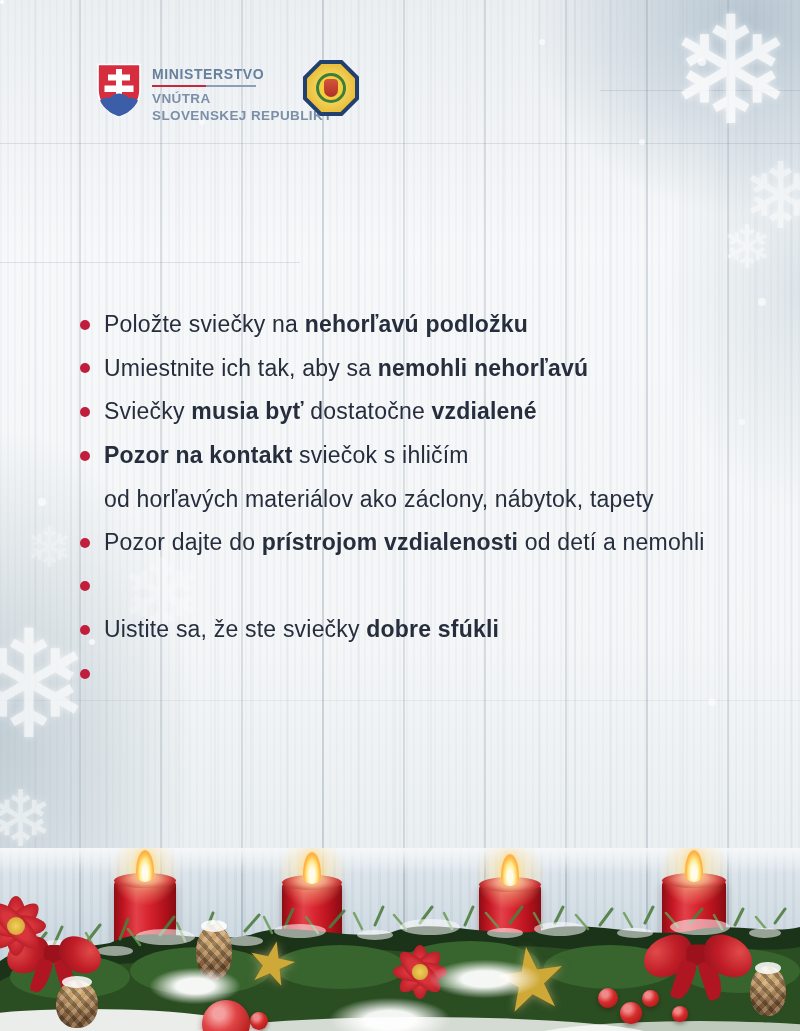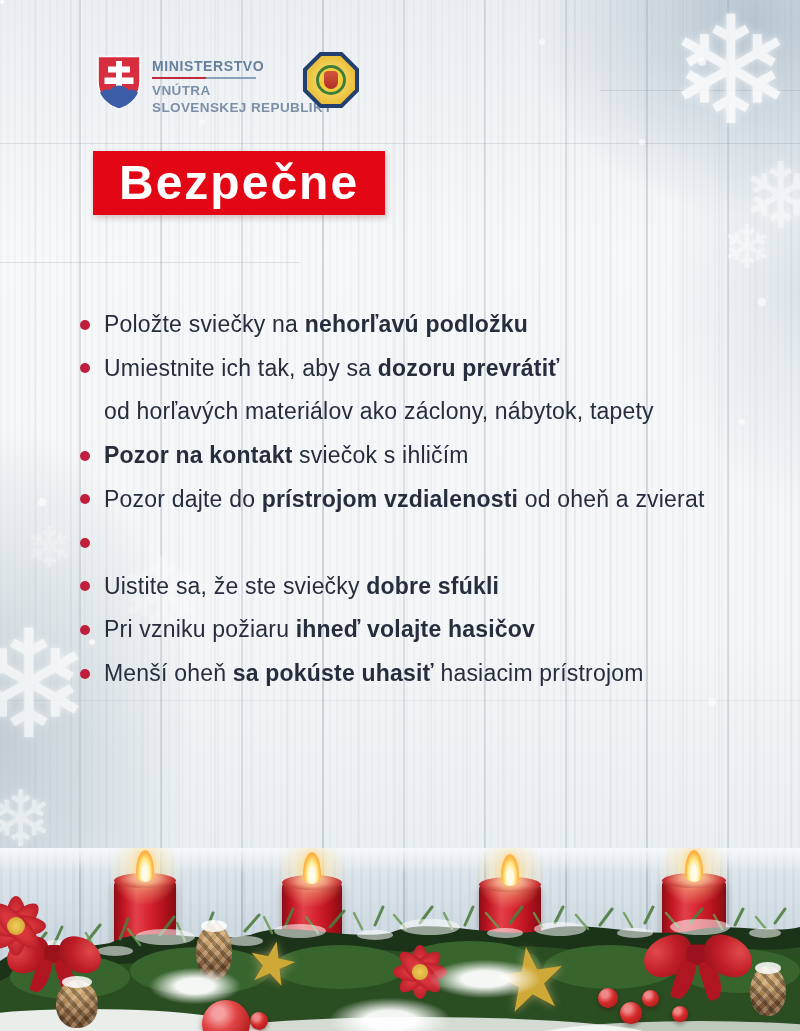--- a/index.html
+++ b/index.html
@@ -31,21 +31,21 @@
   .sf5{left:120px;top:545px;font-size:100px;opacity:.3;}
   .sf6{left:-12px;top:780px;font-size:78px;opacity:.55;}
   .sf7{left:26px;top:520px;font-size:56px;opacity:.35;}
   .specks{position:absolute;left:0;top:0;width:4px;height:4px;border-radius:50%;background:rgba(255,255,255,.9);
     box-shadow:700px 60px 0 2px rgba(255,255,255,.7), 640px 140px 0 1px rgba(255,255,255,.6),
       760px 300px 0 2px rgba(255,255,255,.6), 40px 500px 0 2px rgba(255,255,255,.6),
       90px 640px 0 1px rgba(255,255,255,.7), 30px 860px 0 2px rgba(255,255,255,.8),
       740px 420px 0 1px rgba(255,255,255,.5), 710px 700px 0 2px rgba(255,255,255,.5),
       200px 120px 0 1px rgba(255,255,255,.5), 540px 40px 0 1px rgba(255,255,255,.6);}
   
-  .header{position:absolute;left:0;top:0;width:800px;height:130px;}
+  .header{position:absolute;left:0;top:8px;width:800px;height:130px;}
   .coat{position:absolute;left:96px;top:54px;}
   .ministry{position:absolute;left:152px;top:58px;color:#72869f;}
   .ministry .l1{font-size:14px;font-weight:bold;letter-spacing:.6px;color:#67809d;}
   .ministry .uline{width:104px;height:2px;margin:3px 0 4px;background:linear-gradient(90deg,#c12a3c 0 52%, #8aa0b8 52% 100%);}
   .ministry .l2,.ministry .l3{font-size:13.5px;font-weight:bold;letter-spacing:.4px;color:#7b8fa8;line-height:1.25;}
   .badge{position:absolute;left:303px;top:52px;width:56px;height:56px;}
   .badge .oct{position:absolute;inset:0;background:#21406f;clip-path:polygon(30% 0,70% 0,100% 30%,100% 70%,70% 100%,30% 100%,0 70%,0 30%);}
   .badge .oct2{position:absolute;inset:4px;background:radial-gradient(circle,#f8e070 20%,#e6b62c 85%);clip-path:polygon(30% 0,70% 0,100% 30%,100% 70%,70% 100%,30% 100%,0 70%,0 30%);}
   .badge .ring{position:absolute;left:13px;top:13px;width:30px;height:30px;border-radius:50%;border:3px solid #3f7d3a;background:#f3cf3e;}
   .badge .core{position:absolute;left:21px;top:19px;width:14px;height:18px;border-radius:4px 4px 7px 7px;background:linear-gradient(180deg,#d4543c,#b03028);}
@@ -179,57 +179,55 @@
       <div class="l3">SLOVENSKEJ REPUBLIKY</div>
     </div>
     <div class="badge">
       <div class="oct"></div>
       <div class="oct2"></div>
       <div class="ring"></div>
       <div class="core"></div>
     </div>
   </div>
 
-  <div class="title-box">Bezpečne</div>
 
   <div class="list">
       <div class="row">
         <span class="dot"></span>
         <span class="txt"><span>Položte sviečky na </span><span class="b">nehorľavú podložku</span></span>
       </div>
       <div class="row">
         <span class="dot"></span>
-        <span class="txt"><span>Umiestnite ich tak, aby sa </span><span class="b">dozoru prevrátiť</span></span>
+        <span class="txt"><span>Umiestnite ich tak, aby sa </span><span class="b">nemohli nehorľavú</span></span>
+      </div>
+      <div class="row">
+        <span class="dot"></span>
+        <span class="txt"><span>Sviečky </span><span class="b">musia byť</span><span> dostatočne </span><span class="b">vzdialené</span></span>
+      </div>
+      <div class="row">
+        <span class="dot"></span>
+        <span class="txt"><span class="b">Pozor na kontakt</span><span> sviečok s ihličím</span></span>
       </div>
       <div class="row">
         <span class="dot nodot"></span>
         <span class="txt"><span>od horľavých materiálov ako záclony, nábytok, tapety</span></span>
       </div>
       <div class="row">
         <span class="dot"></span>
-        <span class="txt"><span class="b">Pozor na kontakt</span><span> sviečok s ihličím</span></span>
-      </div>
-      <div class="row">
-        <span class="dot"></span>
-        <span class="txt"><span>Pozor dajte do </span><span class="b">prístrojom vzdialenosti</span><span> od oheň a zvierat</span></span>
+        <span class="txt"><span>Pozor dajte do </span><span class="b">prístrojom vzdialenosti</span><span> od detí a nemohli</span></span>
       </div>
       <div class="row">
         <span class="dot"></span>
       </div>
       <div class="row">
         <span class="dot"></span>
         <span class="txt"><span>Uistite sa, že ste sviečky </span><span class="b">dobre sfúkli</span></span>
       </div>
       <div class="row">
         <span class="dot"></span>
-        <span class="txt"><span>Pri vzniku požiaru </span><span class="b">ihneď volajte hasičov</span></span>
-      </div>
-      <div class="row">
-        <span class="dot"></span>
-        <span class="txt"><span>Menší oheň </span><span class="b">sa pokúste uhasiť</span><span> hasiacim prístrojom</span></span>
       </div>
     </div>
 
   <div class="photo">
     <div class="fog"></div>
 
     <div class="candle c1">
         <div class="wick"></div>
       </div>
     <div class="candle c2">

